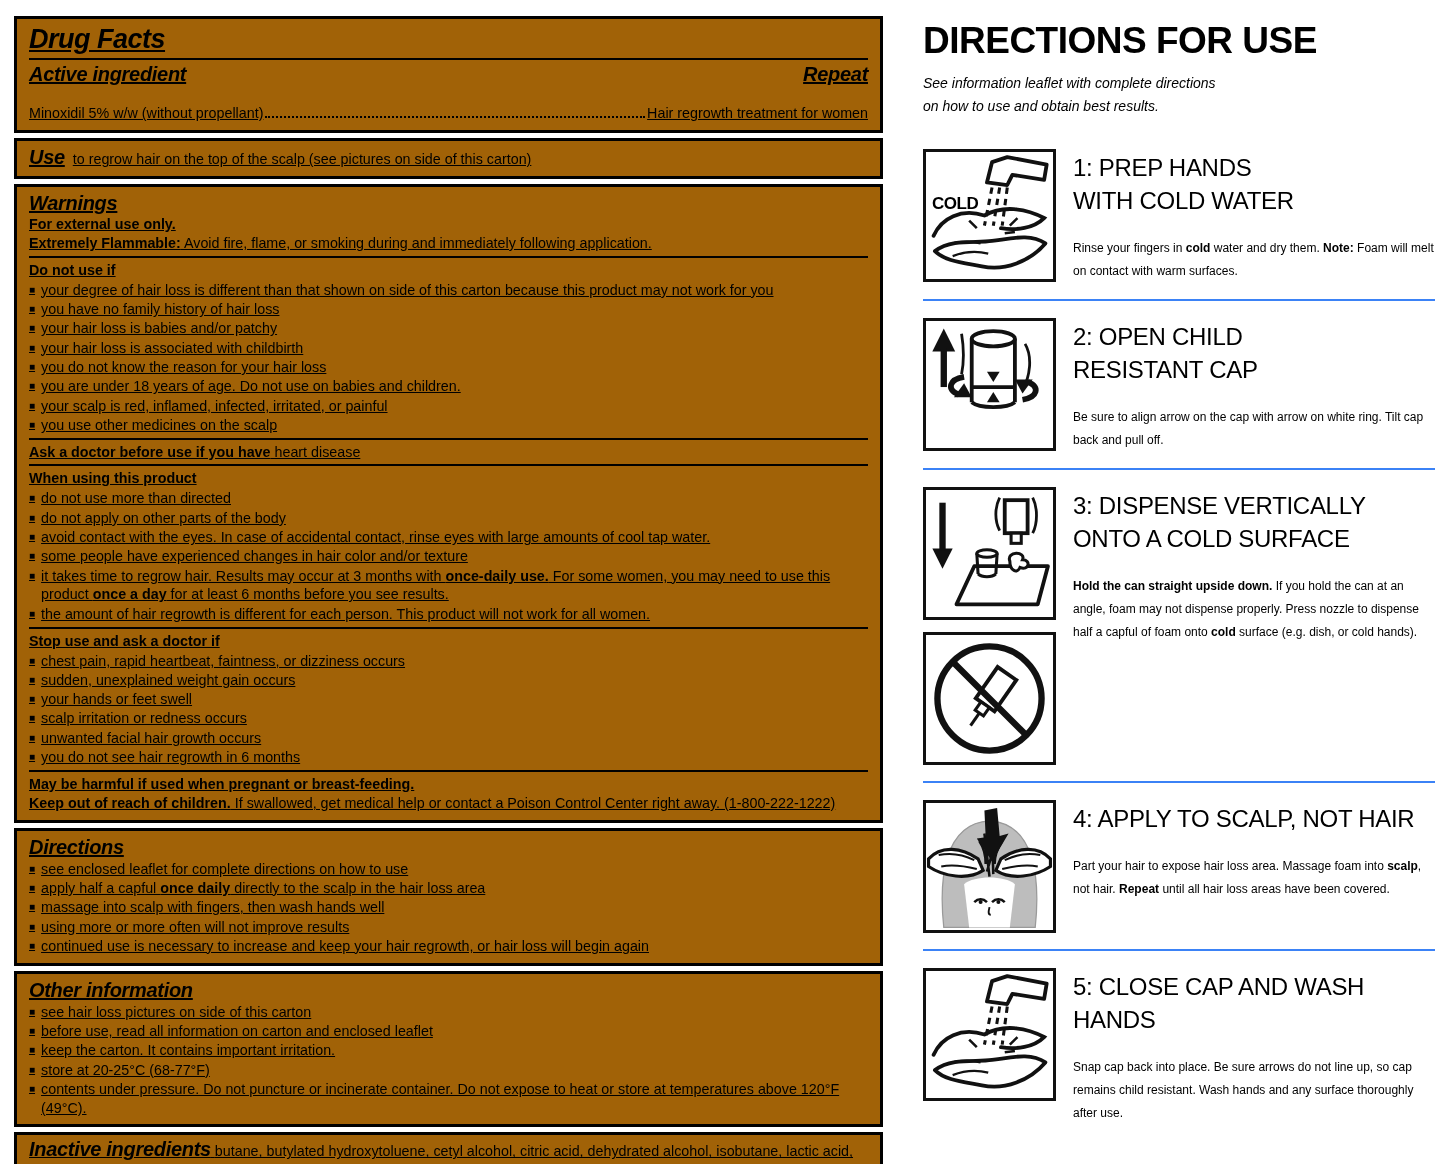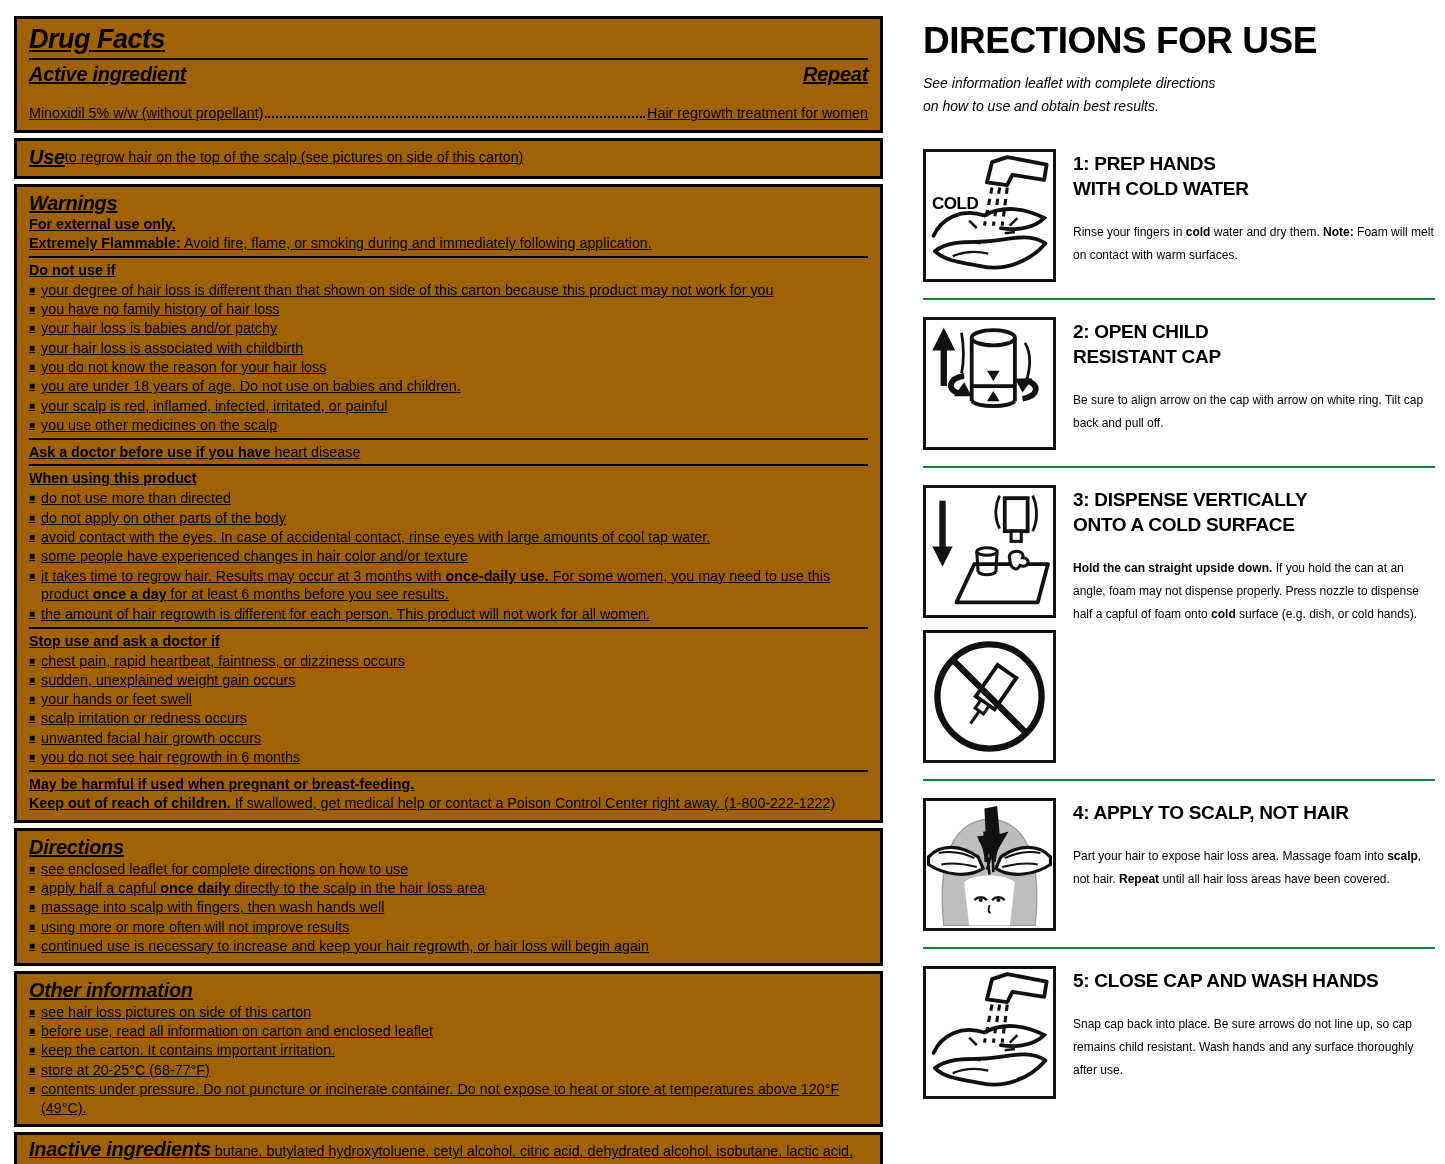--- a/index.html
+++ b/index.html
@@ -14,38 +14,38 @@
   .col-left { width:869px; flex:none; }
   .dfbox { border:3px solid #000; padding:5px 12px 7px 12px; margin-bottom:5px; background:#a16207;text-decoration:underline; }
   .h1 { font-size:27px; font-weight:700; font-style:italic; letter-spacing:-0.5px; }
   .h2 { font-size:20px; font-weight:700; font-style:italic; letter-spacing:-0.3px; }
   .thinrule { border:0; border-top:2px solid #000; margin:3px 0 3px 0; }
   .body-t { font-size:14.3px; line-height:18.8px; }
   .sub { font-size:14.3px; line-height:19px; font-weight:700; }
   .ai-row { display:flex; align-items:baseline; font-size:14.3px; line-height:19px; margin-top:18px; }
   .ai-dots { flex:1; border-bottom:2px dotted #000; margin:0 2px; height:12px; }
   .hdr-row { display:flex; justify-content:space-between; align-items:baseline; margin-top:2px; }
-  .inline-head { display:flex; align-items:center; }
+  .inline-head { display:flex; align-items:flex-end; gap:8px; }
   .bullets { margin-top:1px; }
   .bullet { display:flex; font-size:14.3px; line-height:18.8px; margin-top:0.5px; }
   .bullet .sq { font-size:10px; margin-right:6px; line-height:18.8px; flex:none; }
   .bullet .bt { flex:1; }
   
   .col-right { width:512px; flex:none; padding-top:4px; }
   .dfu-title { font-size:37px; font-weight:700; letter-spacing:-0.5px; }
   .dfu-sub { font-size:14px; font-style:italic; line-height:23px; margin-top:10px; white-space:pre-line; }
   .step { display:flex; padding:17px 0 16px 0; }
-  .step + .step { border-top:2px solid #15803d; }
+  .step + .step { border-top:2px solid #3b82f6; }
   .steps-wrap { margin-top:14px; }
   .icon-col { flex:none; display:flex; flex-direction:column; gap:12px; }
   .icon-box { width:133px; height:133px; border:3px solid #111; position:relative; background:#fff; flex:none; }
   .icon-box svg { width:100%; height:100%; display:block; }
   .icon-label { position:absolute; top:42px; left:6px; font-size:17px; font-weight:700; letter-spacing:-0.5px; }
   .step-txt { margin-left:17px; flex:1; padding-top:2px; }
-  .step-h { font-size:19px; font-weight:700; line-height:25px; white-space:pre-line; letter-spacing:-0.3px; }
+  .step-h { font-size:24px; font-weight:400; line-height:33px; white-space:pre-line; letter-spacing:-0.3px; }
   .step-b { font-size:12px; line-height:23px; margin-top:20px; }
 </style>
 </head>
 <body>
 
 <div class="page">
 
   <div class="col-left">
 
     <div class="dfbox">

